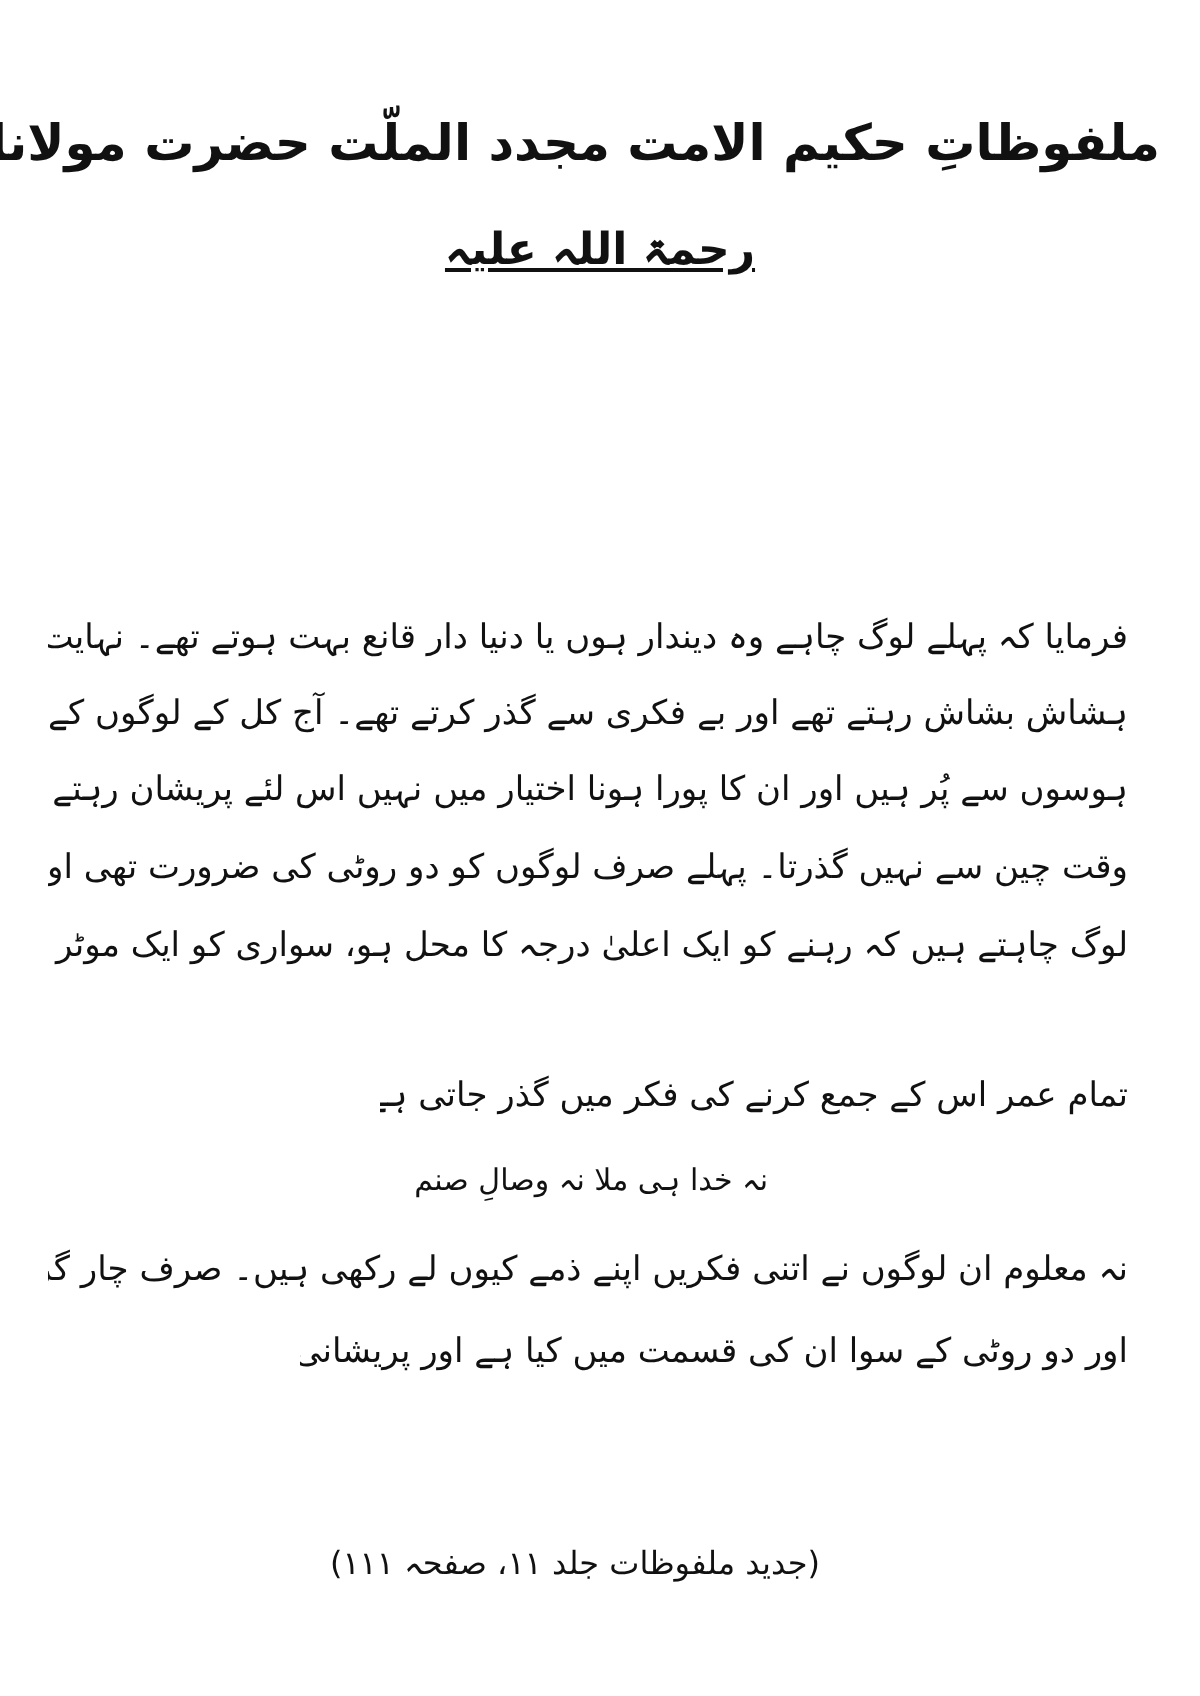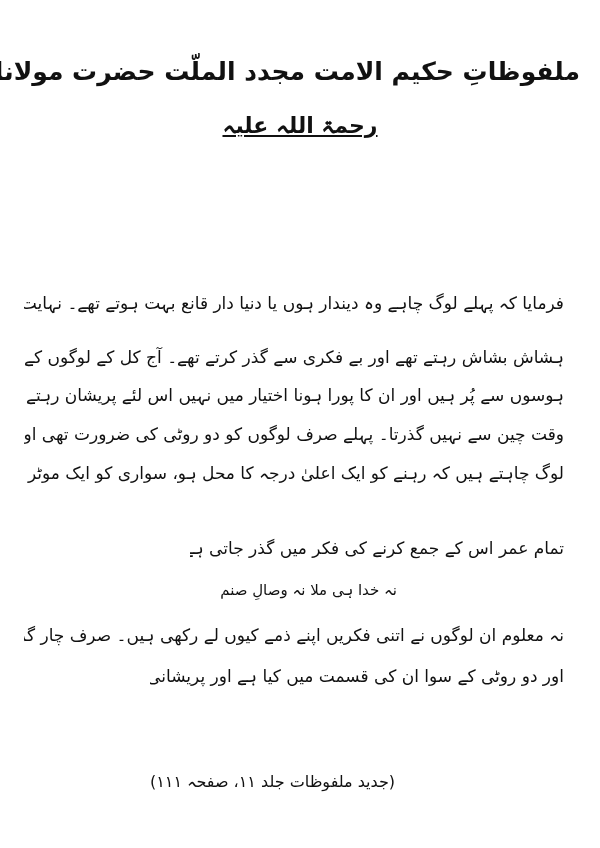--- a/index.html
+++ b/index.html
@@ -43,47 +43,47 @@
       text-align: justify;
       text-align-last: justify;
       font-size: 17px;
       line-height: 34px;
       white-space: nowrap;
       overflow: hidden;
     }
     .body-line.last {
       text-align-last: right;
     }
-    #l1 { top: 286px; }
+    #l1 { top: 302px; }
     #l2 { top: 340px; }
     #l3 { top: 378px; }
     #l4 { top: 417px; }
     #l5 { top: 456px; }
     #l7 { top: 531px; left: 190px; text-align-last: right; }
 
     .verse {
       position: absolute;
       top: 575px;
       direction: rtl;
       font-size: 15px;
       line-height: 30px;
       white-space: nowrap;
     }
-    #verse-a { right: 203px; }
+    #verse-a { right: 216px; }
     #verse-b { right: 375px; }
 
     #l8 { top: 618px; }
     #l9 { top: 659px; left: 150px; text-align-last: right; }
 
     .reference {
       position: absolute;
       top: 768px;
       left: 150px;
       width: 260px;
-      text-align: left;
+      text-align: right;
       direction: rtl;
       font-size: 16px;
       line-height: 28px;
       white-space: nowrap;
     }
   </style>
 </head>
 <body>
 
 <div class="page">

